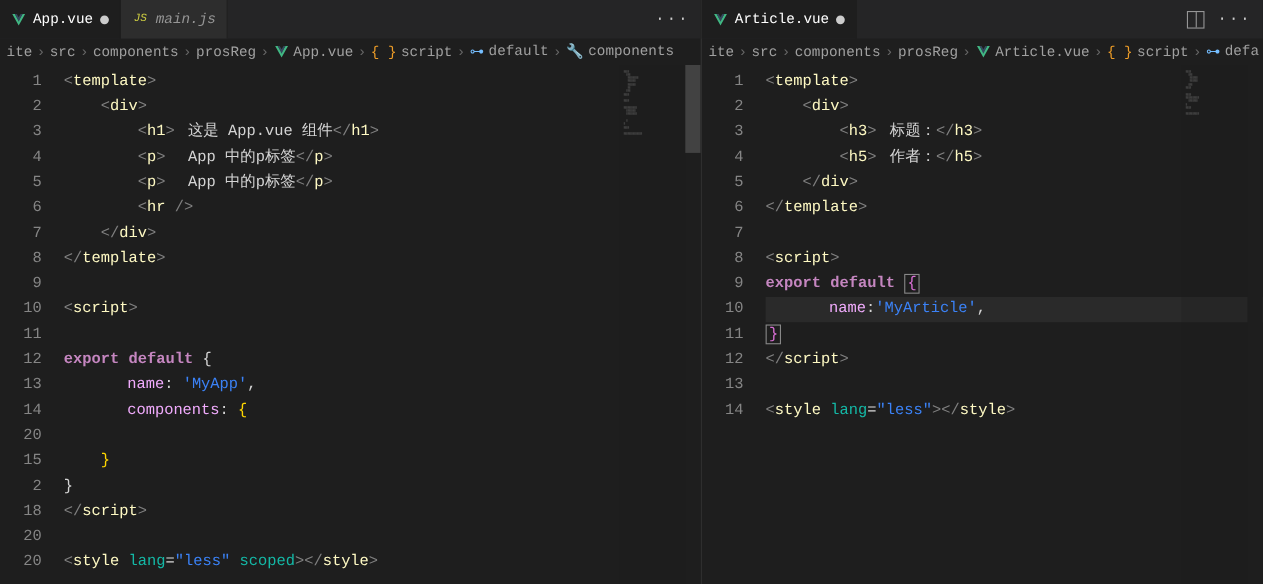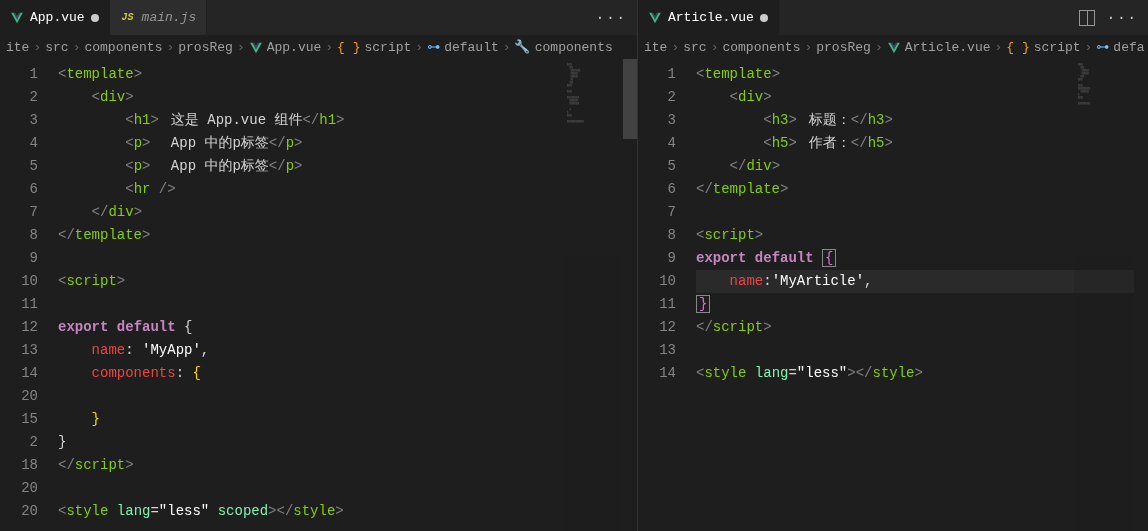--- a/index.html
+++ b/index.html
@@ -42,21 +42,21 @@
       background: #1e1e1e;
       color: #ffffff;
     }
     .tab.italic { font-style: italic; }
     .vue-icon {
       width: 14px; height: 14px;
     }
     .js-icon {
       width: 16px; height: 14px;
       display: flex; align-items: center; justify-content: center;
-      font-weight: bold; font-size: 10px;
+      font-weight: normal; font-size: 10px;
       color: #cbcb41;
     }
     .dirty-dot {
       width: 8px; height: 8px; border-radius: 50%; background: #cccccc;
     }
     .tab-actions {
       margin-left: auto;
       display: flex;
       align-items: center;
       padding: 0 10px;
@@ -79,21 +79,21 @@
       display: flex;
       align-items: center;
       height: 24px;
       padding: 0 6px;
       font-size: 13px;
       color: #a0a0a0;
       gap: 4px;
       overflow: hidden;
       white-space: nowrap;
     }
-    .crumb { display: flex; align-items: flex-end; gap: 4px; }
+    .crumb { display: flex; align-items: flex-start; gap: 4px; }
     .chevron { color: #666; }
     .crumb-icon { width: 14px; height: 14px; display: inline-flex; }
     .editor {
       display: flex;
       flex: 1;
       position: relative;
       overflow: hidden;
     }
     .gutter {
       width: 58px;
@@ -133,25 +133,25 @@
       background: #1e1e1e;
       position: absolute;
       right: 0; top: 0; bottom: 0;
     }
     .scroll-thumb {
       background: #424242;
       position: absolute;
       left: 0; right: 0;
     }
     .tag { color: #808080; }
-    .tagname { color: #84cc16; }
-    .attr { color: #86efac; }
-    .string { color: #ffffff; }
+    .tagname { color: #fef9c3; }
+    .attr { color: #14b8a6; }
+    .string { color: #3b82f6; }
     .keyword { color: #c586c0; font-weight: bold; }
-    .prop { color: #ef4444; }
+    .prop { color: #f0abfc; margin-left: 24px; }
     .punct { color: #d4d4d4; }
     .brace { color: #ffd700; }
     .brace-pink { color: #da70d6; }
     .text { color: #d4d4d4; margin-left: 12px; }
     .highlight-line {
       background: #2a2a2a;
       display: inline-block;
       width: 100%;
     }
     .brace-box {

